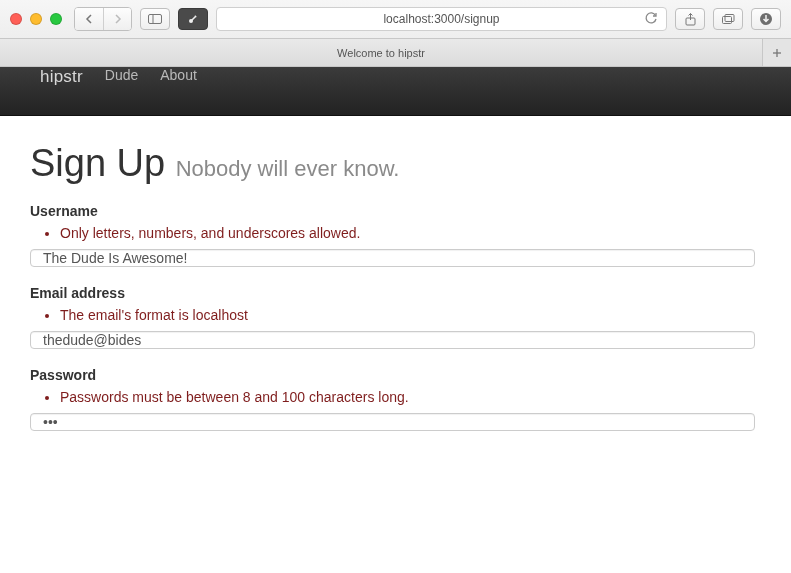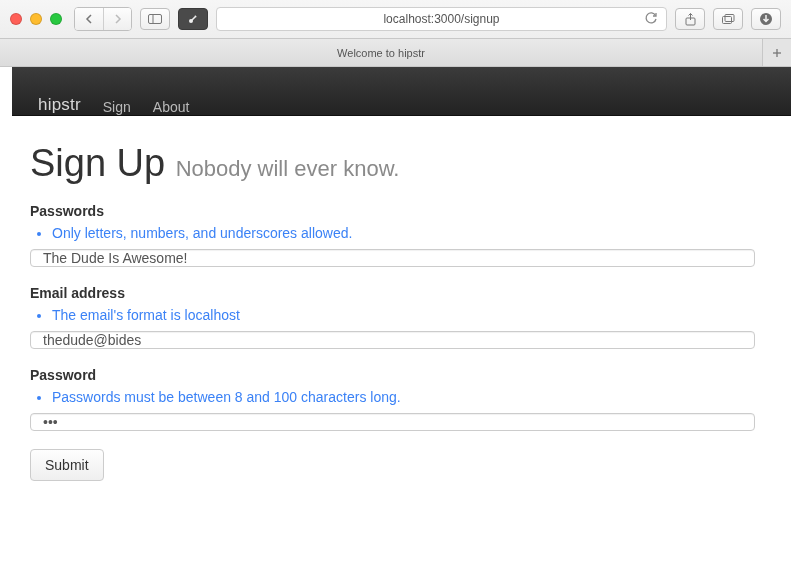--- a/index.html
+++ b/index.html
@@ -94,24 +94,23 @@
       display:flex; align-items:center; justify-content:center;
       color:#777;
       background:#e4e4e4;
     }
     
     .navbar {
       background: linear-gradient(#3b3b3b,#222);
       border-bottom: 1px solid #111;
       height: 49px;
       display: flex;
-      align-items: flex-end;
-      padding: 0 26px;
+      align-items: flex-start;
+      padding: 0 40px;
       gap: 22px;
-      margin-left: 12px;
     }
     .brand {
       color: #d8d8d8;
       font-size: 17px;
       letter-spacing: 0.2px;
     }
     .navlink {
       color: #b9b9b9;
       font-size: 14px;
     }
@@ -136,24 +135,24 @@
     .label {
       font-weight: 700;
       font-size: 14px;
       color: #333;
       margin-bottom: 4px;
     }
     .err-list {
       margin: 6px 0 8px 20px;
     }
     .err-item {
-      color: #3b82f6;
+      color: #7f1d1d;
       font-size: 14px;
       list-style: disc;
-      margin-left: 2px;
+      margin-left: 10px;
     }
     .input {
       width: 100%;
       height: 18px;
       border: 1px solid #ccc;
       border-radius: 4px;
       padding: 6px 12px;
       font-size: 14px;
       color: #555;
       background: #fff;
@@ -246,32 +245,32 @@
       <svg width="10" height="10" viewBox="0 0 10 10">
           <line x1="5" y1="1" x2="5" y2="9" stroke="#777" stroke-width="1.3"></line>
           <line x1="1" y1="5" x2="9" y2="5" stroke="#777" stroke-width="1.3"></line>
         </svg>
     </div>
   </div>
 </div>
 
 <div class="navbar">
   <span class="brand">hipstr</span>
-  <span class="navlink">Sign</span>
+  <span class="navlink">Dude</span>
   <span class="navlink">About</span>
 </div>
 
 <div class="content">
   <div>
     <h1>Sign Up</h1>
     <span class="subtitle">Nobody will ever know.</span>
   </div>
 
   <div class="field">
-    <div class="label">Passwords</div>
+    <div class="label">Username</div>
     <ul class="err-list">
       <li class="err-item">Only letters, numbers, and underscores allowed.</li>
     </ul>
     <input class="input" type="text" value="The Dude Is Awesome!" style="">
   </div>
 
   <div class="field">
     <div class="label">Email address</div>
     <ul class="err-list">
       <li class="err-item">The email's format is localhost</li>
@@ -280,14 +279,13 @@
   </div>
 
   <div class="field">
     <div class="label">Password</div>
     <ul class="err-list">
       <li class="err-item">Passwords must be between 8 and 100 characters long.</li>
     </ul>
     <input class="input" type="text" value="•••" style="">
   </div>
 
-  <button class="submit">Submit</button>
 </div>
 
 </body></html>

